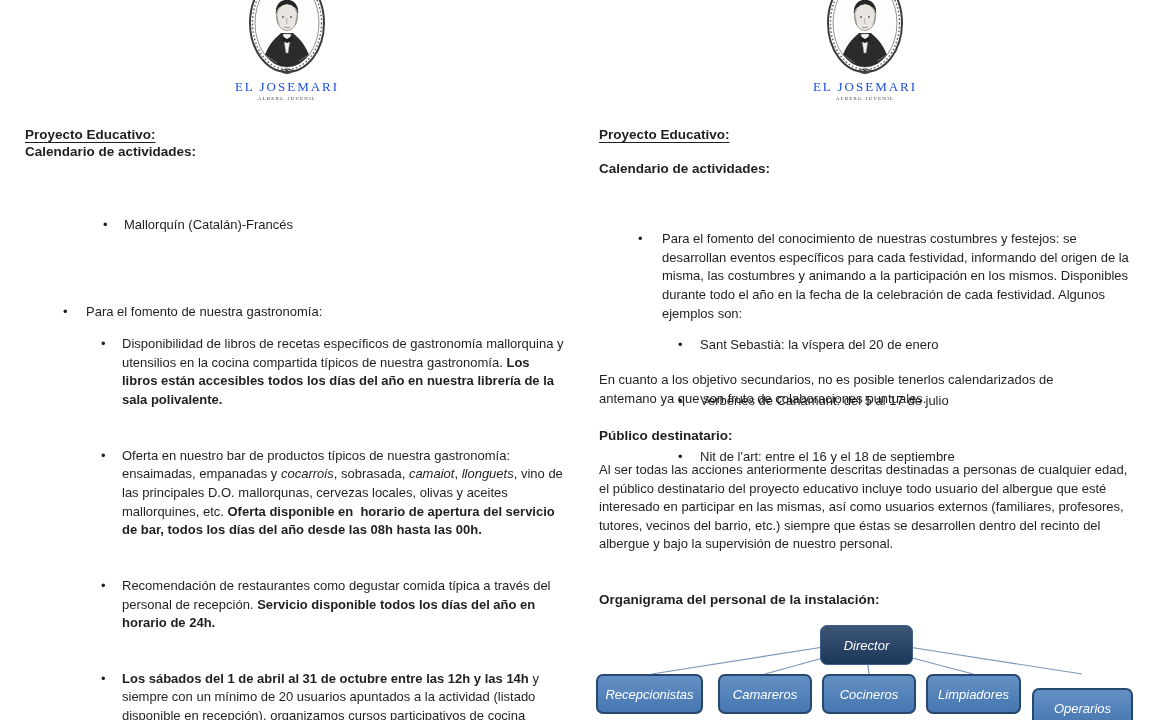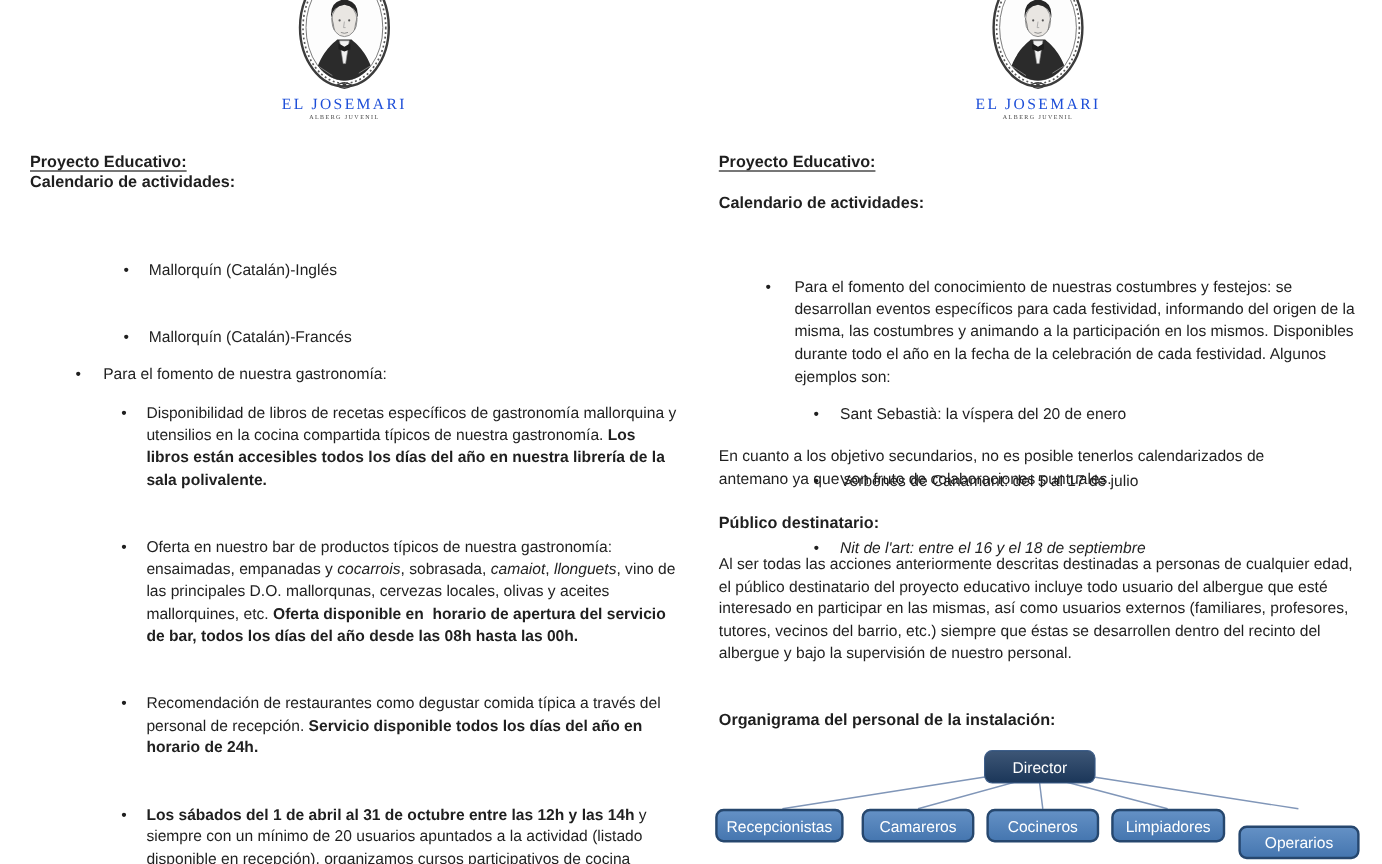--- a/index.html
+++ b/index.html
@@ -26,23 +26,23 @@
   ul.blist{list-style:none;margin:0;padding:0;}
   ul.blist > li{position:relative;margin:0;}
   ul.blist > li::before{content:"\2022";position:absolute;left:0;top:0;}
   .b{font-weight:700;}
   .i{font-style:italic;}
 
   
   .orgchart{position:absolute;}
   .orgchart svg.connectors{position:absolute;left:0;top:0;}
   .connector{stroke:var(--orgLine,#8096b8);stroke-width:1.2;fill:none;}
-  .orgbox{position:absolute;height:28px;border-radius:7px;display:flex;align-items:center;
+  .orgbox{position:absolute;height:40px;border-radius:7px;display:flex;align-items:center;
           justify-content:center;color:#fff;font-size:13px;box-sizing:border-box;
-          background-image:linear-gradient(180deg,rgba(255,255,255,.14),rgba(0,0,0,.06));}
+          background-image:linear-gradient(180deg,rgba(255,255,255,.14),rgba(0,0,0,.06));font-style:italic;}
   .orgbox.root{background-color:var(--orgRootFill,#1d3a5f);border:1.5px solid var(--orgRootBorder,#3f5f8a);}
   .orgbox.child{background-color:var(--orgChildFill,#4a7ebb);border:2px solid var(--orgChildBorder,#26476e);}
 </style>
 </head>
 <body>
 
 <svg width="0" height="0" style="position:absolute">
   <defs>
     <g id="josemari-portrait">
       <clipPath id="oclip">
@@ -84,21 +84,20 @@
         <use href="#josemari-portrait"></use>
       </svg>
       <div class="logo-title">EL JOSEMARI</div>
       <div class="logo-subtitle">ALBERG JUVENIL</div>
     </div>
 
     <div class="abs h1" style="left:25px;top:107px;">Proyecto Educativo:</div>
     <div class="abs h2" style="left:25px;top:144px;">Calendario de actividades:</div>
 
     <ul class="blist abs txt" style="left:103px;top:179px;width:300px;">
-      <li style="padding-left:21px;">Mallorquín (Catalán)-Inglés</li>
       <li style="padding-left:21px;">Mallorquín (Catalán)-Francés</li>
     </ul>
 
     <ul class="blist abs txt" style="left:63px;top:266px;width:420px;">
       <li style="padding-left:23px;">Para el fomento de nuestra gastronomía:</li>
     </ul>
 
     <ul class="blist abs txt" style="left:101px;top:298px;width:463px;">
       <li style="padding-left:21px;"><span>Disponibilidad de libros de recetas específicos de gastronomía mallorquina y utensilios en la cocina compartida típicos de nuestra gastronomía. </span><span class="b">Los libros están accesibles todos los días del año en nuestra librería de la sala polivalente.</span></li>
       <li style="padding-left:21px;"><span>Oferta en nuestro bar de productos típicos de nuestra gastronomía: ensaimadas, empanadas y </span><span class="i">cocarrois</span><span>, sobrasada, </span><span class="i">camaiot</span><span>, </span><span class="i">llonguets</span><span>, vino de las principales D.O. mallorqunas, cervezas locales, olivas y aceites mallorquines, etc. </span><span class="b">Oferta disponible en  horario de apertura del servicio de bar, todos los días del año desde las 08h hasta las 00h.</span></li>
@@ -119,21 +118,21 @@
     <div class="abs h1" style="left:23px;top:107px;">Proyecto Educativo:</div>
     <div class="abs h2" style="left:23px;top:161px;">Calendario de actividades:</div>
 
     <ul class="blist abs txt" style="left:62px;top:193px;width:500px;">
       <li style="padding-left:24px;">Para el fomento del conocimiento de nuestras costumbres y festejos: se desarrollan eventos específicos para cada festividad, informando del origen de la misma, las costumbres y animando a la participación en los mismos. Disponibles durante todo el año en la fecha de la celebración de cada festividad. Algunos ejemplos son:</li>
     </ul>
 
     <ul class="blist abs txt" style="left:102px;top:299px;width:420px;">
       <li style="padding-left:22px;">Sant Sebastià: la víspera del 20 de enero</li>
       <li style="padding-left:22px;">Verbenes de Canamunt: del 5 al 17 de julio</li>
-      <li style="padding-left:22px;font-style:italic;">Nit de l'art: entre el 16 y el 18 de septiembre</li>
+      <li style="padding-left:22px;">Nit de l'art: entre el 16 y el 18 de septiembre</li>
     </ul>
 
     <div class="abs txt" style="left:23px;top:371px;width:505px;">En cuanto a los objetivo secundarios, no es posible tenerlos calendarizados de antemano ya que son fruto de colaboraciones puntuales.</div>
 
     <div class="abs h2" style="left:23px;top:428px;">Público destinatario:</div>
 
     <div class="abs txt" style="left:23px;top:461px;width:540px;">Al ser todas las acciones anteriormente descritas destinadas a personas de cualquier edad,  el público destinatario del proyecto educativo incluye todo usuario del albergue que esté interesado en participar en las mismas, así como usuarios externos (familiares, profesores, tutores, vecinos del barrio, etc.) siempre que éstas se desarrollen dentro del recinto del albergue y bajo la supervisión de nuestro personal.</div>
 
     <div class="abs h2" style="left:23px;top:572px;margin-top:20px;">Organigrama del personal de la instalación:</div>
 

